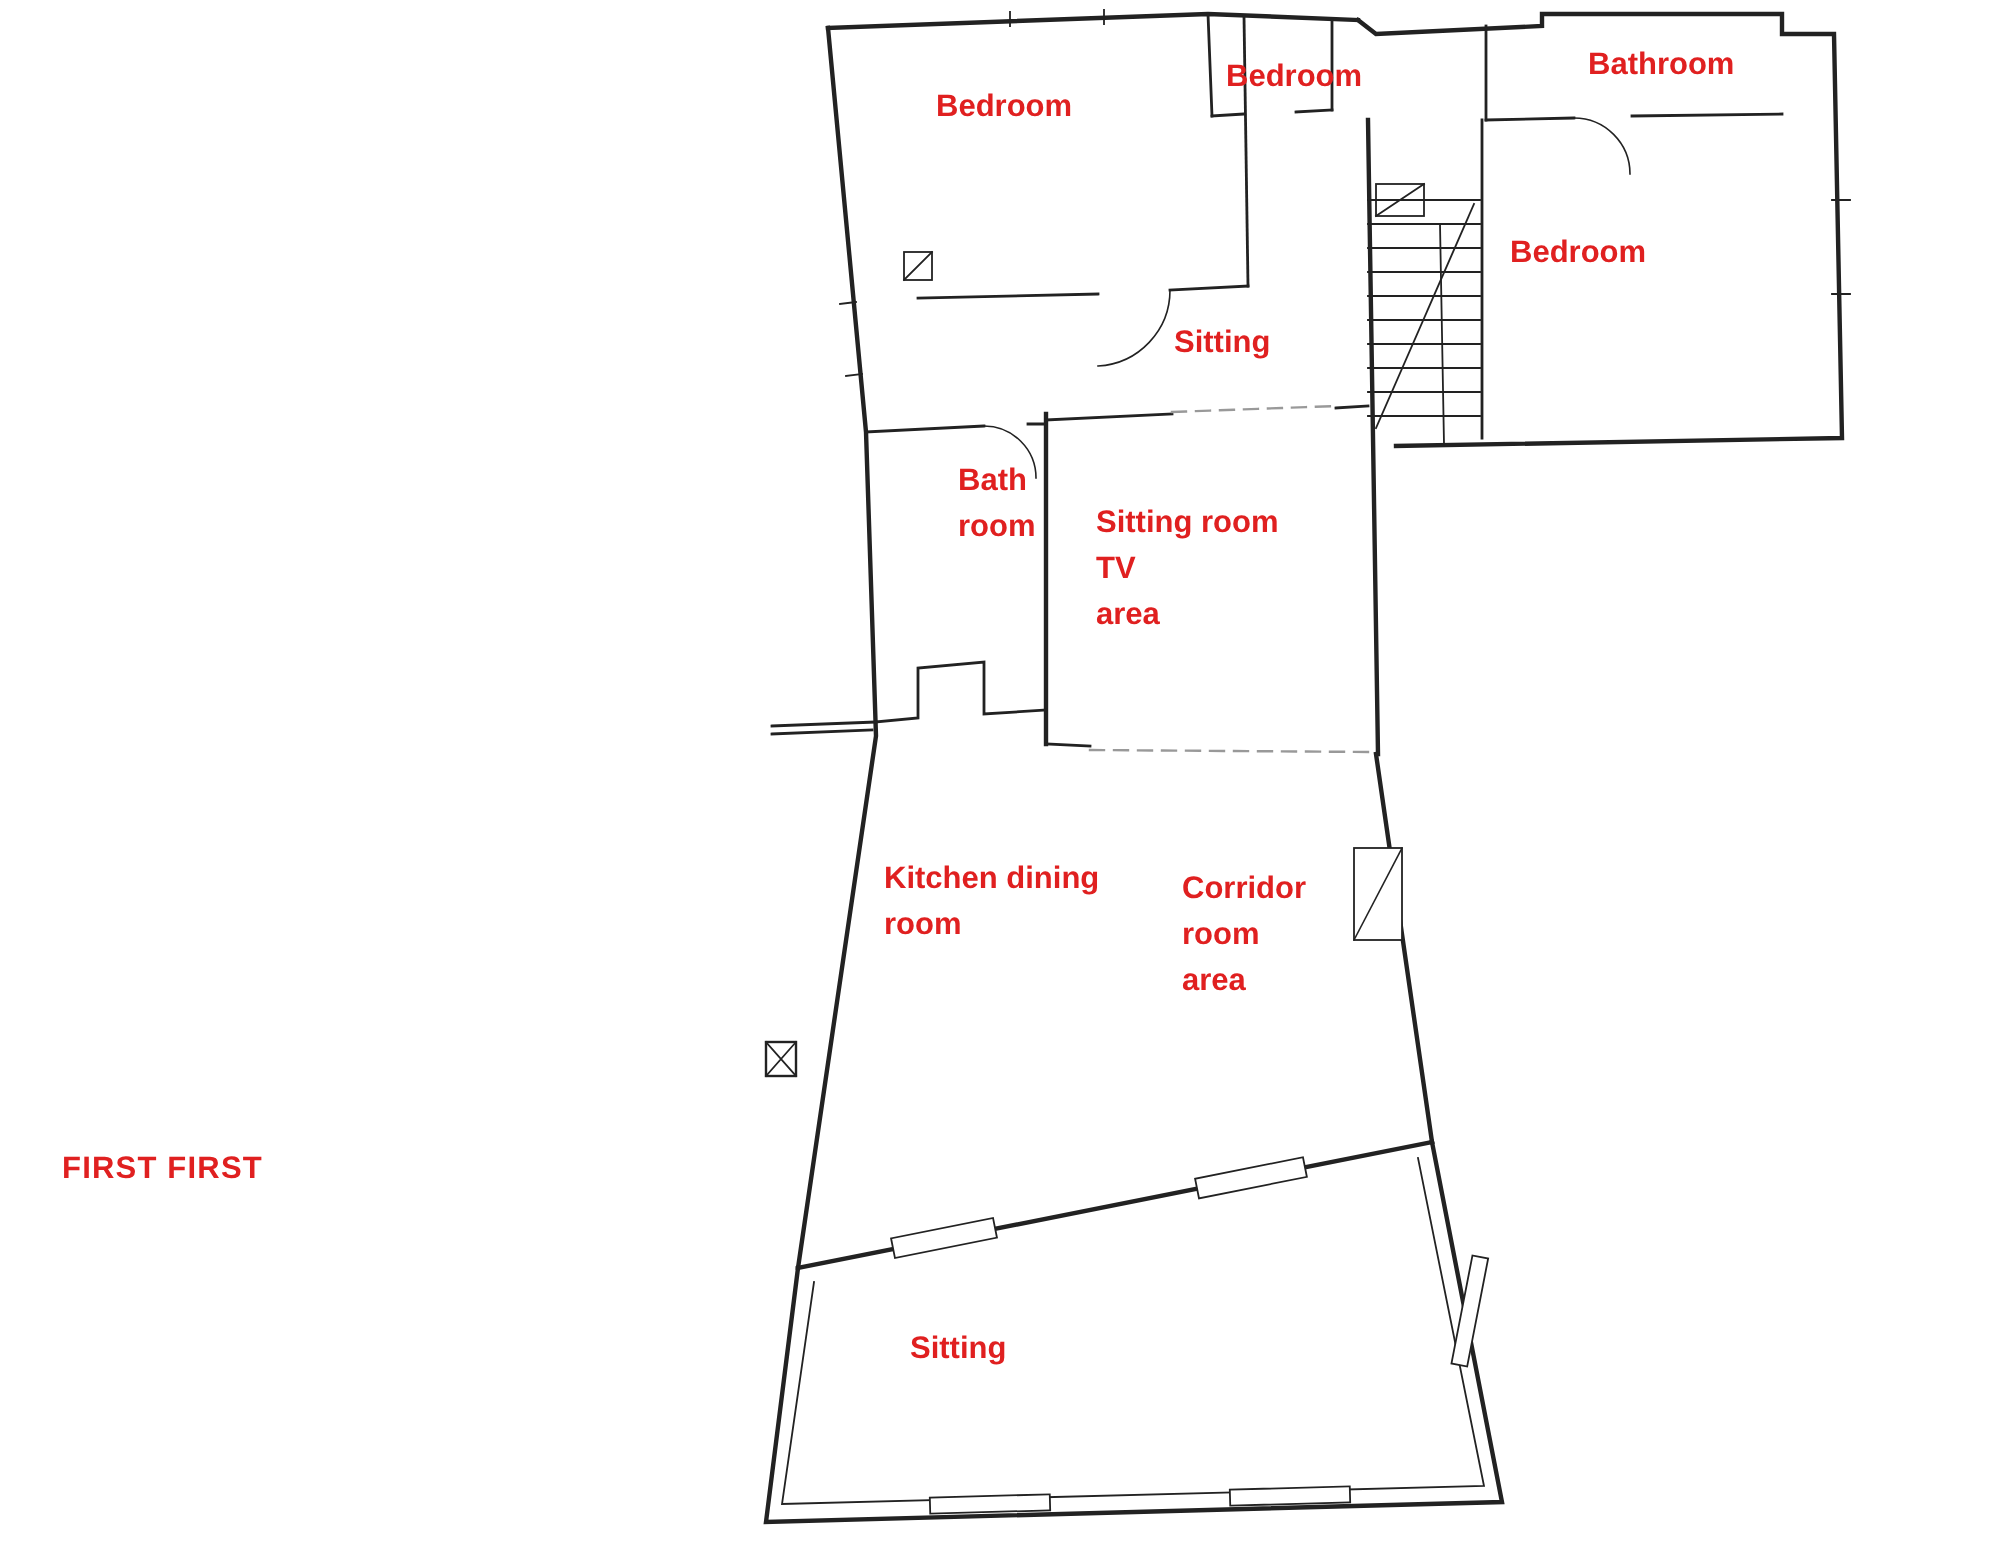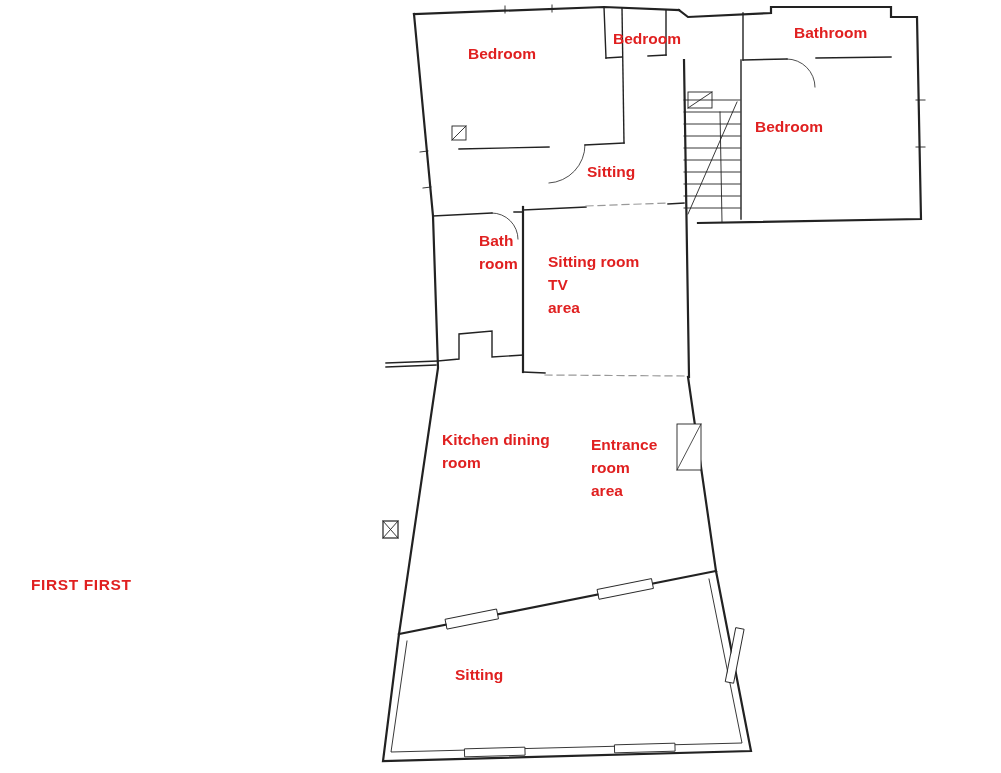--- a/index.html
+++ b/index.html
@@ -125,21 +125,21 @@
     <div>TV</div>
     <div>area</div>
   </div>
 
   <div class="room-label" style="left:442px;top:428px">
     <div>Kitchen dining</div>
     <div>room</div>
   </div>
 
   <div class="room-label" style="left:591px;top:433px">
-    <div>Entrance</div>
+    <div>Corridor</div>
     <div>room</div>
     <div>area</div>
   </div>
 
   <div class="room-label" style="left:455px;top:663px">
     <div>Sitting</div>
   </div>
 
   <div class="room-label floor-title" style="left:31px;top:573px">FIRST FIRST</div>
 

